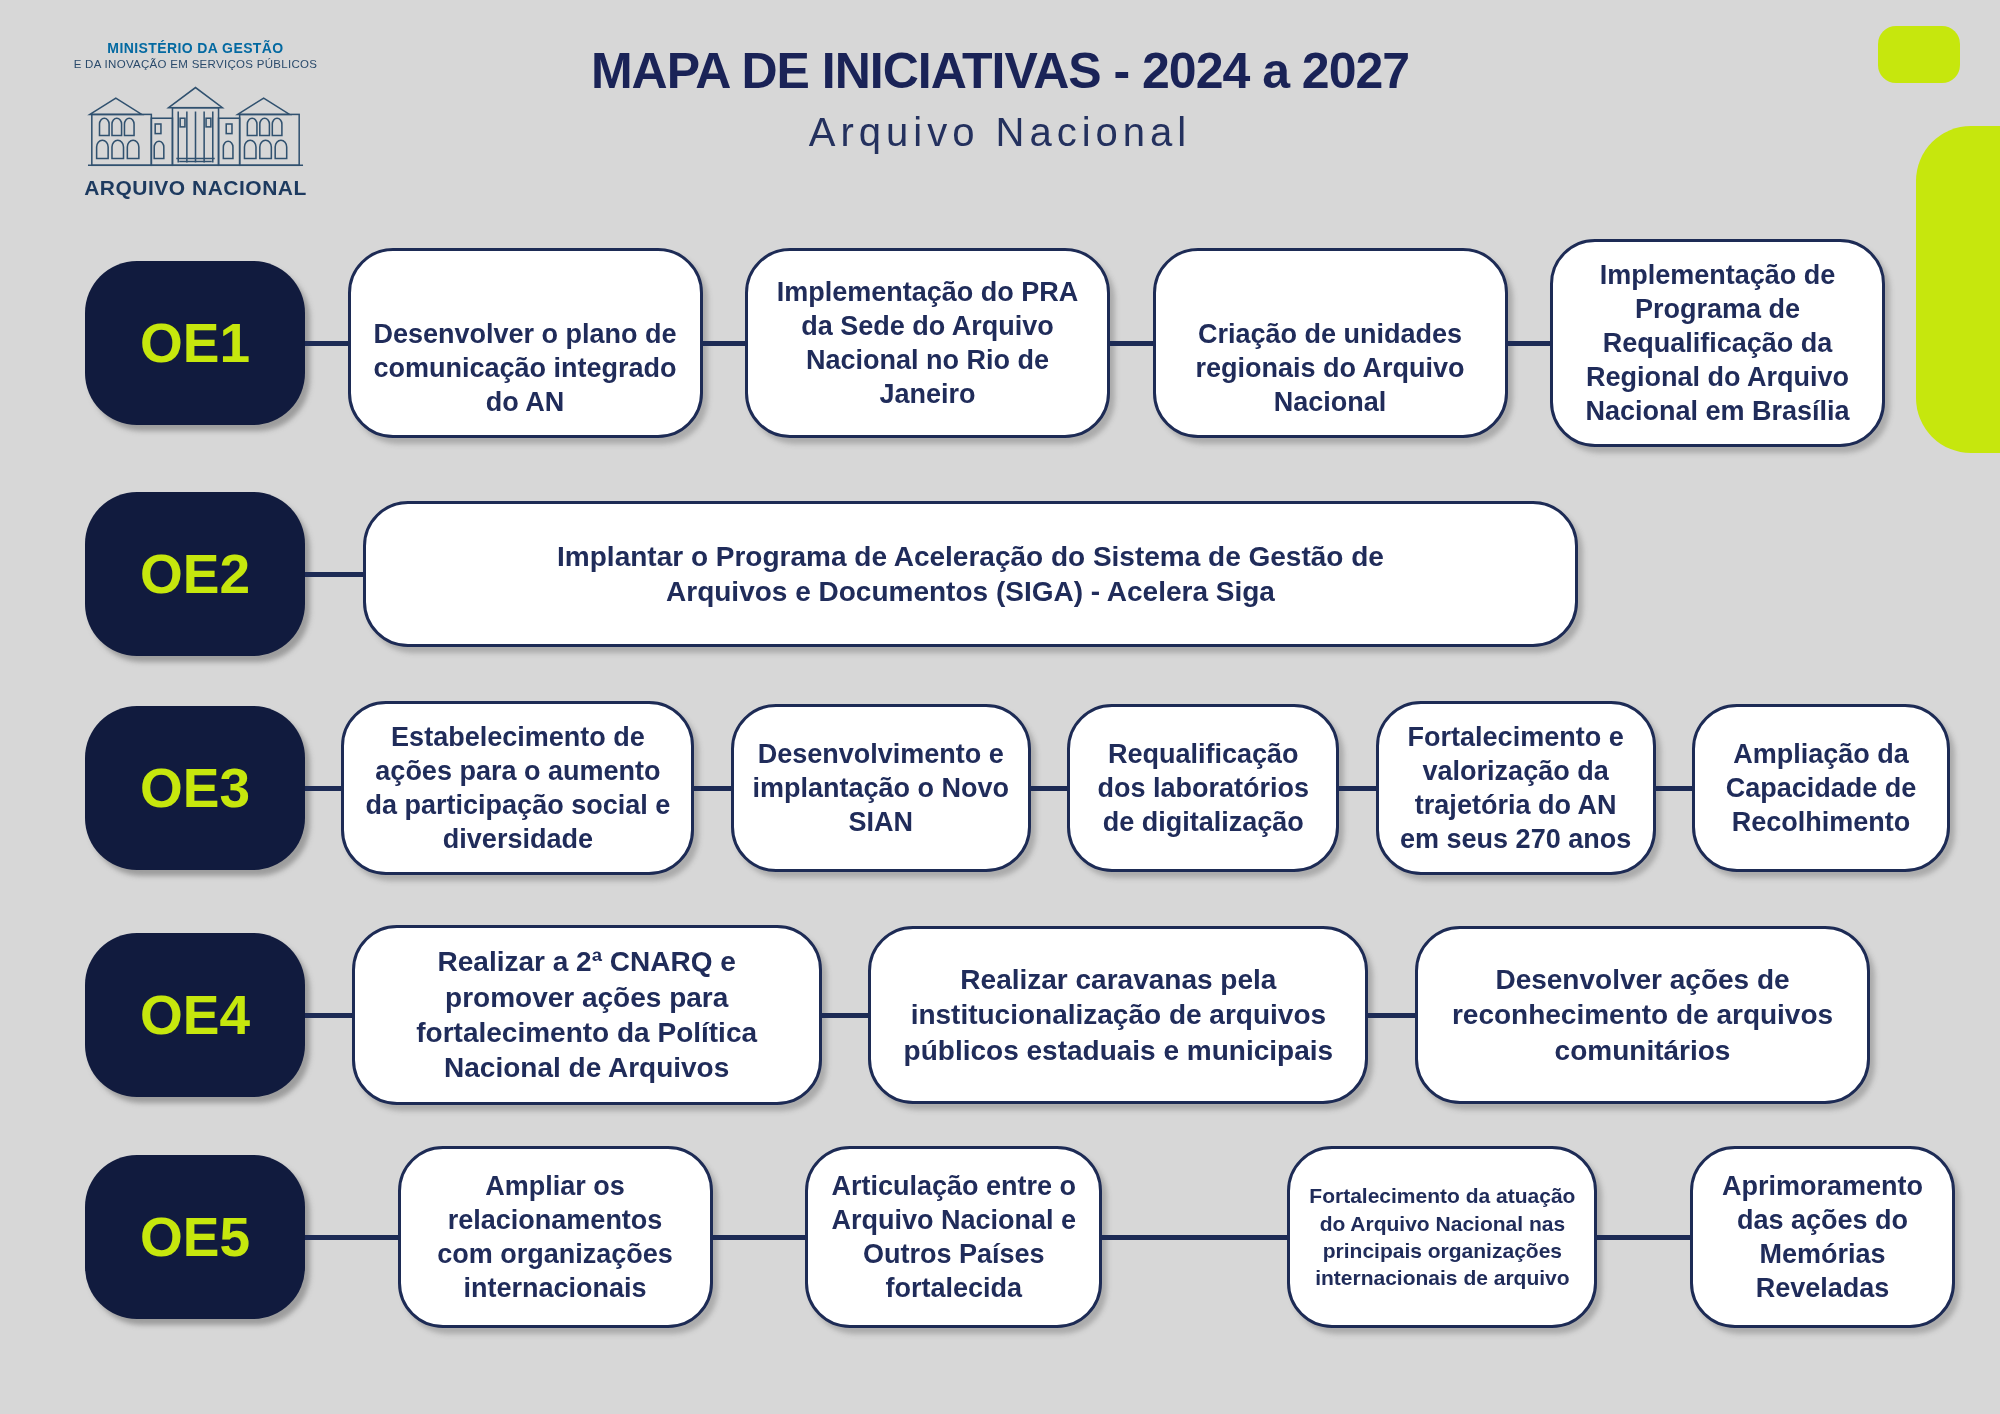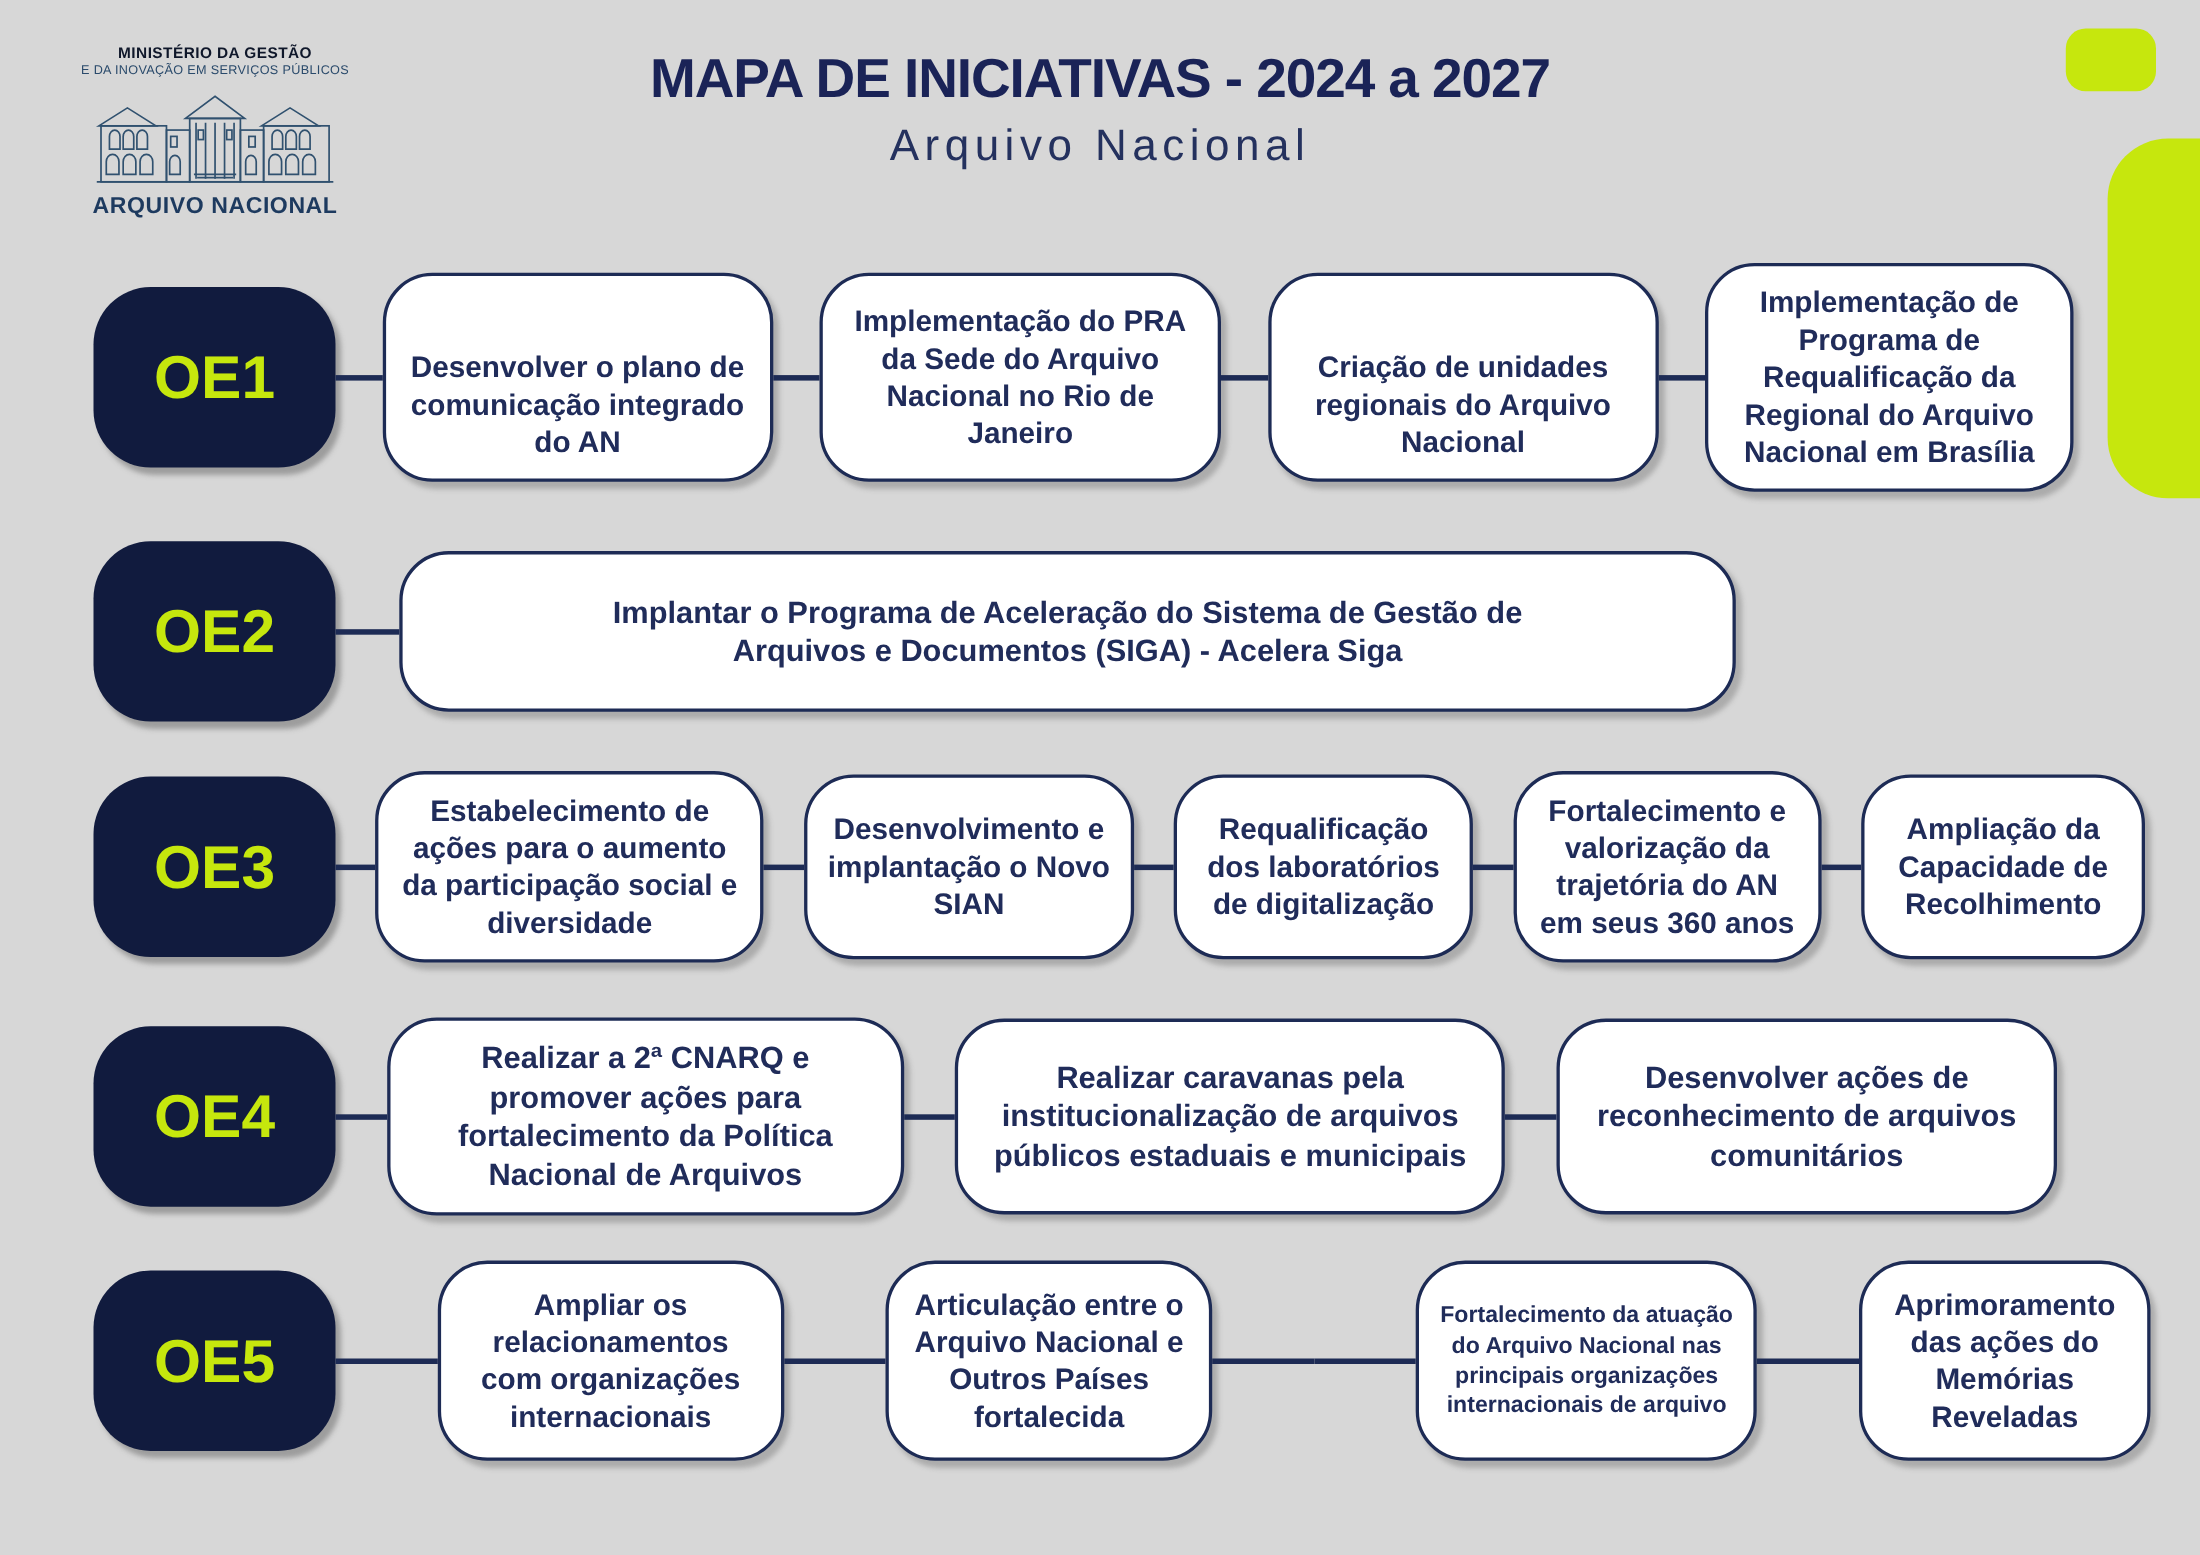--- a/index.html
+++ b/index.html
@@ -2,21 +2,21 @@
 <html><head>
 <meta charset="utf-8">
 <style>
   html,body{margin:0;padding:0;background:#d7d7d7;}
   .canvas{
     position:relative;width:2000px;height:1414px;overflow:hidden;
     background:#d7d7d7;font-family:"Liberation Sans",sans-serif;
   }
   
   .logo{position:absolute;left:68px;top:40px;width:255px;text-align:center;color:#1d3a5f;}
-  .logo-line1{font-size:14px;font-weight:bold;letter-spacing:.4px;color:#0f172a;}
+  .logo-line1{font-size:14px;font-weight:bold;letter-spacing:.4px;color:#0369a1;}
   .logo-line2{font-size:11.5px;letter-spacing:.3px;color:#2a4a6b;margin-top:2px;}
   .logo-building{margin:6px auto 2px auto;display:block;}
   .logo-org{font-size:21px;font-weight:bold;letter-spacing:.5px;color:#1d3a5f;margin-top:4px;}
   .titles{position:absolute;left:0;right:0;top:42px;text-align:center;}
   .main-title{font-size:50px;font-weight:bold;letter-spacing:-1px;color:#1a2357;margin:0;}
   .sub-title{font-size:40px;font-weight:normal;letter-spacing:5px;color:#24315e;margin:10px 0 0 0;}
   
   .deco-square{position:absolute;left:1878px;top:26px;width:82px;height:57px;border-radius:18px;background:#c6e70d;}
   .deco-bar{position:absolute;left:1916px;top:126px;width:120px;height:327px;border-radius:55px 0 0 55px;background:#c6e70d;}
   
@@ -159,21 +159,21 @@
     <div class="conn"></div>
     <div class="box w300">
       <span class="txt">Desenvolvimento e implantação o Novo SIAN</span>
     </div>
     <div class="conn"></div>
     <div class="box w272">
       <span class="txt">Requalificação dos laboratórios de digitalização</span>
     </div>
     <div class="conn"></div>
     <div class="box w280">
-      <span class="txt">Fortalecimento e valorização da trajetória do AN em seus 360 anos</span>
+      <span class="txt">Fortalecimento e valorização da trajetória do AN em seus 270 anos</span>
     </div>
     <div class="conn"></div>
     <div class="box w258">
       <span class="txt">Ampliação da Capacidade de Recolhimento</span>
     </div>
   </div>
 
   <div class="row row4">
     <div class="pill">
       <span class="pill-label">OE4</span>

